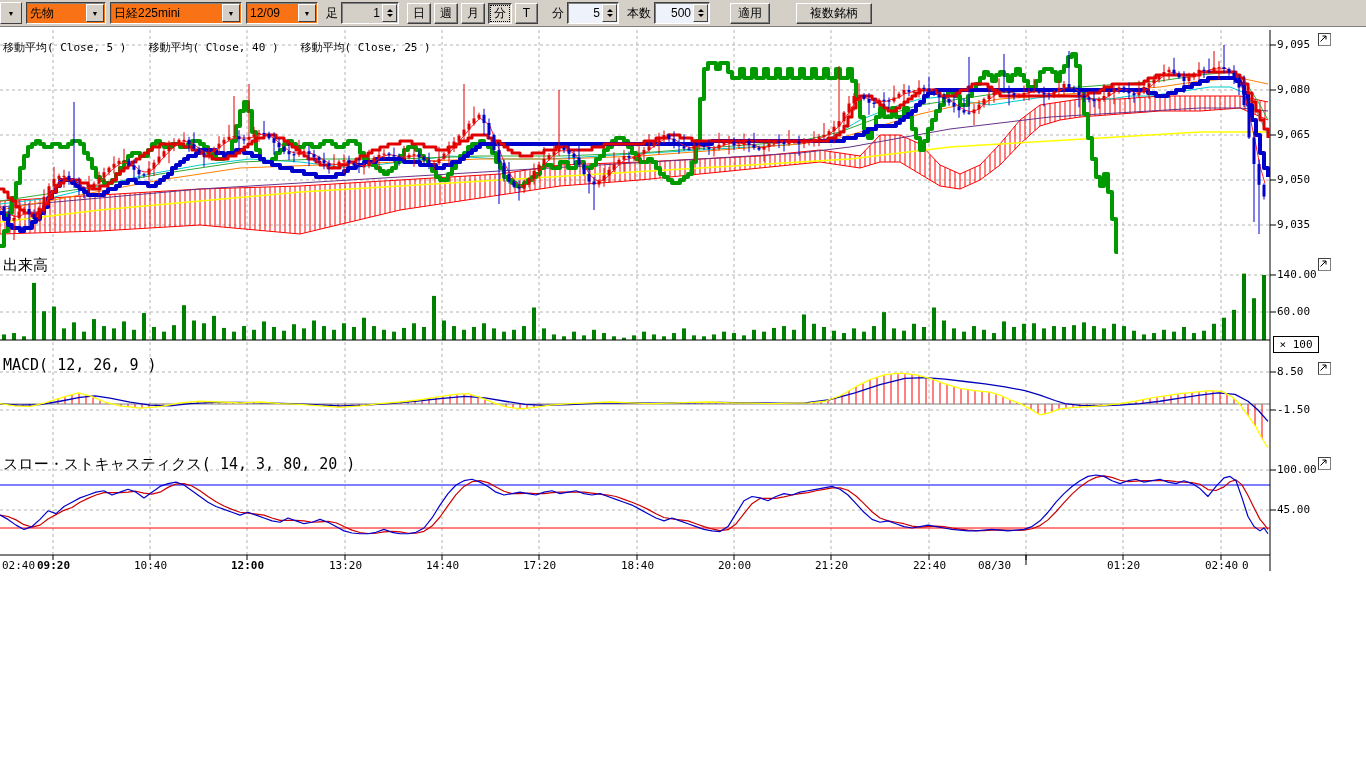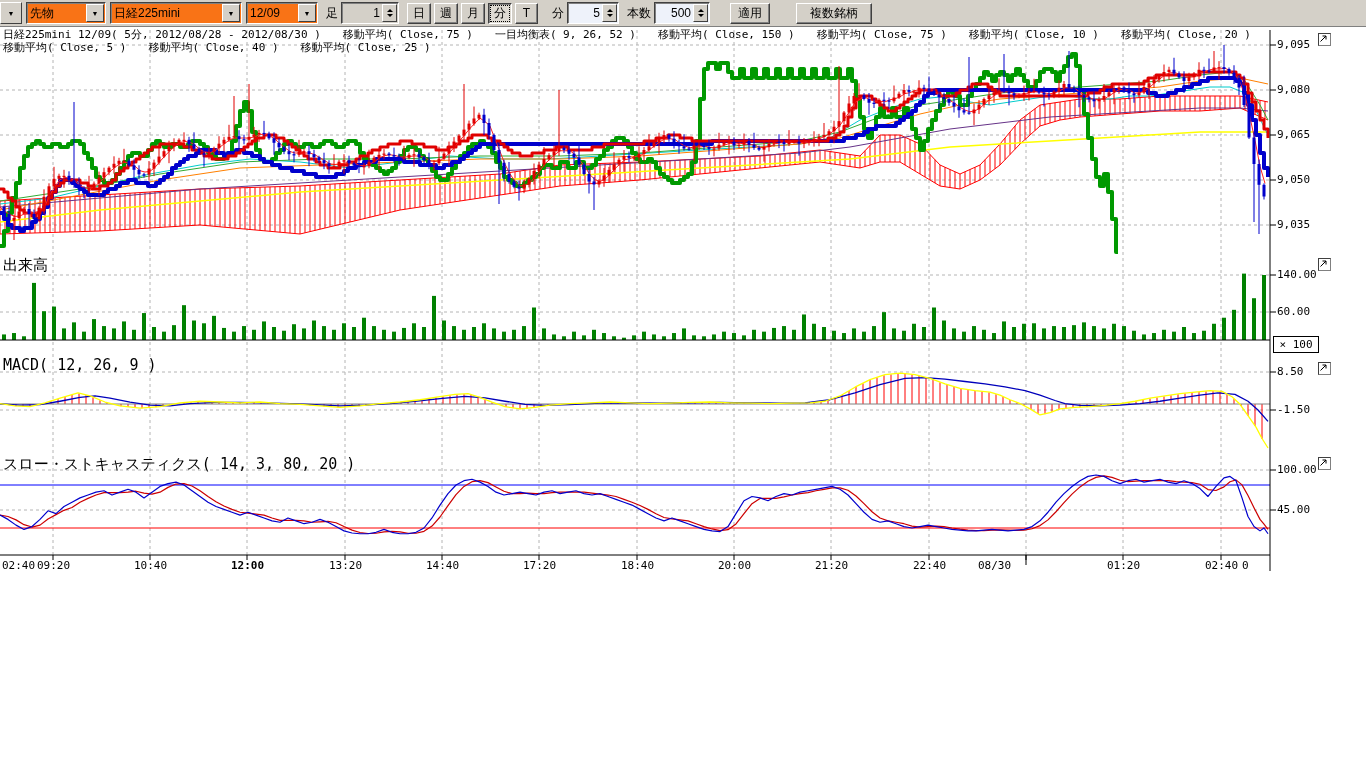--- a/index.html
+++ b/index.html
@@ -1246,23 +1246,20 @@
         <line x1="734" y1="555" x2="734" y2="560" stroke="#000000" stroke-width="1"></line>
         <line x1="831" y1="555" x2="831" y2="560" stroke="#000000" stroke-width="1"></line>
         <line x1="929" y1="555" x2="929" y2="560" stroke="#000000" stroke-width="1"></line>
         <line x1="1026" y1="555" x2="1026" y2="560" stroke="#000000" stroke-width="1"></line>
         <line x1="1123" y1="555" x2="1123" y2="560" stroke="#000000" stroke-width="1"></line>
         <line x1="1221" y1="555" x2="1221" y2="560" stroke="#000000" stroke-width="1"></line>
         <line x1="1026" y1="555" x2="1026" y2="565" stroke="#000000" stroke-width="1"></line>
         <line x1="1270" y1="555" x2="1270" y2="571" stroke="#000000" stroke-width="1"></line>
       </svg>
 
-    <div class="hdr" style="top:27px">
-      <span>日経225mini 12/09( 5分, 2012/08/28 - 2012/08/30 )</span><span>移動平均( Close, 75 )</span><span>一目均衡表( 9, 26, 52 )</span><span>移動平均( Close, 150 )</span><span>移動平均( Close, 75 )</span><span>移動平均( Close, 10 )</span><span>移動平均( Close, 20 )</span>
-    </div>
     <div class="hdr" style="top:40px">
       <span>移動平均( Close, 5 )</span><span>移動平均( Close, 40 )</span><span>移動平均( Close, 25 )</span>
     </div>
 
     <span class="pane-label" style="top:256px">出来高</span>
     <span class="pane-label" style="top:356px">MACD( 12, 26, 9 )</span>
     <span class="pane-label" style="top:455px">スロー・ストキャスティクス( 14, 3, 80, 20 )</span>
 
     <div class="mult-box">× 100</div>
 
@@ -1295,21 +1292,21 @@
         <span class="ytick" style="top: 218px;">9,035</span>
         <span class="ytick" style="top: 268px;">140.00</span>
         <span class="ytick" style="top: 305px;">60.00</span>
         <span class="ytick" style="top: 365px;">8.50</span>
         <span class="ytick" style="top: 403px;">-1.50</span>
         <span class="ytick" style="top: 463px;">100.00</span>
         <span class="ytick" style="top: 503px;">45.00</span>
       </div>
     <div id="xlabels">
         <span class="xtick" style="left: 2px;">02:40</span>
-        <span class="xtick" style="left: 37px;">09:20</span>
+        <span class="xtick" style="left: 37px; font-weight: bold;">09:20</span>
         <span class="xtick" style="left: 134px;">10:40</span>
         <span class="xtick" style="left: 231px; font-weight: bold;">12:00</span>
         <span class="xtick" style="left: 329px;">13:20</span>
         <span class="xtick" style="left: 426px;">14:40</span>
         <span class="xtick" style="left: 523px;">17:20</span>
         <span class="xtick" style="left: 621px;">18:40</span>
         <span class="xtick" style="left: 718px;">20:00</span>
         <span class="xtick" style="left: 815px;">21:20</span>
         <span class="xtick" style="left: 913px;">22:40</span>
         <span class="xtick" style="left: 978px;">08/30</span>

